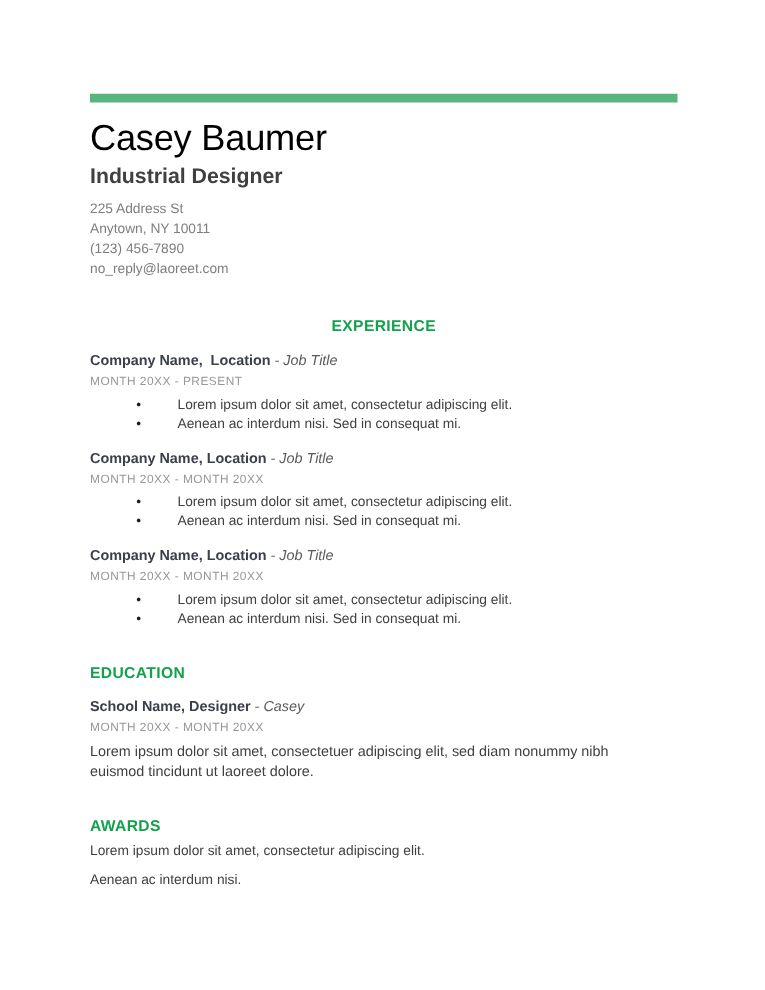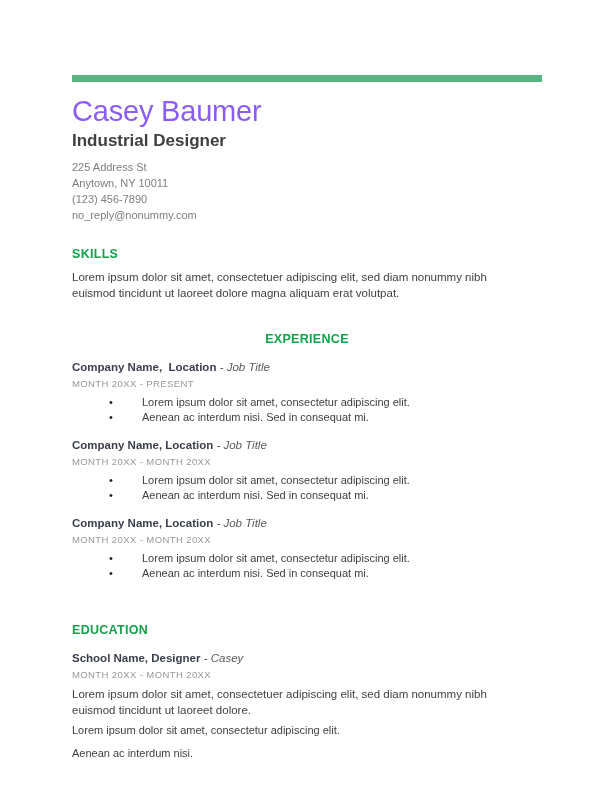--- a/index.html
+++ b/index.html
@@ -18,21 +18,21 @@
     width: 470px;
     background: #56b580;
   }
 
   .name {
     margin-top: 12px;
     font-size: 29px;
     line-height: 34px;
     font-weight: 400;
     letter-spacing: -0.2px;
-    color: #8b5cf6;
+    color: #000000;
   }
   .job-title {
     margin-top: 2px;
     font-size: 17px;
     line-height: 22px;
     font-weight: 700;
     color: #404040;
   }
   .contact {
     margin-top: 7px;
@@ -43,21 +43,21 @@
 
   .section-heading {
     font-size: 12.5px;
     line-height: 15px;
     font-weight: 700;
     letter-spacing: 0.3px;
     color: #13a24b;
   }
   .skills .section-heading    { margin-top: 24px; }
   .experience .section-heading{ margin-top: 31px; text-align: center; }
-  .education .section-heading { margin-top: 42px; }
+  .education .section-heading { margin-top: 28px; }
   .awards .section-heading    { margin-top: 28px; }
 
   .body-text {
     font-size: 11.5px;
     line-height: 15.5px;
     color: #3f3f3f;
     max-width: 440px;
   }
   .skills .body-text { margin-top: 8px; }
 
@@ -117,28 +117,24 @@
 
   <div class="accent-bar" style="background: rgb(86, 181, 128);"></div>
 
   <header>
     <h1 class="name">Casey Baumer</h1>
     <h2 class="job-title">Industrial Designer</h2>
     <div class="contact">
       <div>225 Address St</div>
       <div>Anytown, NY 10011</div>
       <div>(123) 456-7890</div>
-      <div>no_reply@nonummy.com</div>
+      <div>no_reply@laoreet.com</div>
     </div>
   </header>
 
-  <section class="skills">
-    <h3 class="section-heading">SKILLS</h3>
-    <p class="body-text">Lorem ipsum dolor sit amet, consectetuer adipiscing elit, sed diam nonummy nibh euismod tincidunt ut laoreet dolore magna aliquam erat volutpat.</p>
-  </section>
 
   <section class="experience">
     <h3 class="section-heading">EXPERIENCE</h3>
 
     <div class="entry">
       <p class="entry-title"><span class="entry-name">Company Name,  Location</span> <span class="entry-sep">- </span><span class="entry-role">Job Title</span></p>
       <p class="entry-dates">MONTH 20XX - PRESENT</p>
       <ul class="bullets">
         <li>Lorem ipsum dolor sit amet, consectetur adipiscing elit.</li>
         <li>Aenean ac interdum nisi. Sed in consequat mi.</li>
@@ -167,17 +163,18 @@
   <section class="education">
     <h3 class="section-heading">EDUCATION</h3>
     <div class="entry">
       <p class="entry-title"><span class="entry-name">School Name, Designer</span> <span class="entry-sep">- </span><span class="entry-role">Casey</span></p>
       <p class="entry-dates">MONTH 20XX - MONTH 20XX</p>
       <p class="body-text">Lorem ipsum dolor sit amet, consectetuer adipiscing elit, sed diam nonummy nibh euismod tincidunt ut laoreet dolore.</p>
     </div>
   </section>
 
   <section class="awards">
+    <h3 class="section-heading">AWARDS</h3>
     <p class="award-line">Lorem ipsum dolor sit amet, consectetur adipiscing elit.</p>
     <p class="award-line">Aenean ac interdum nisi.</p>
   </section>
 
 </div>
 
 </body></html>

